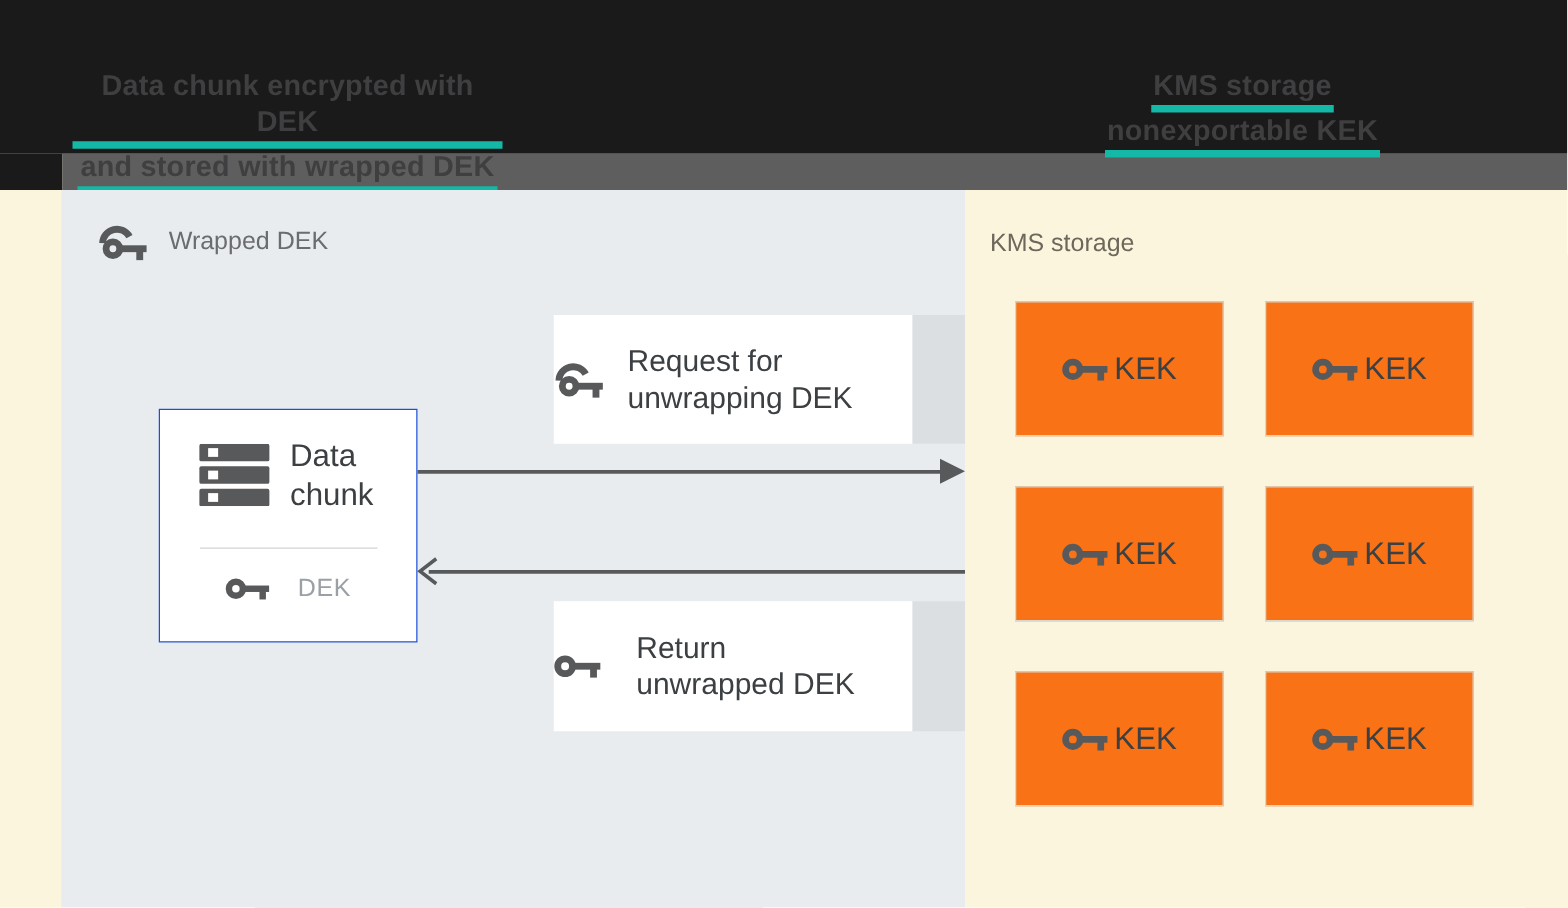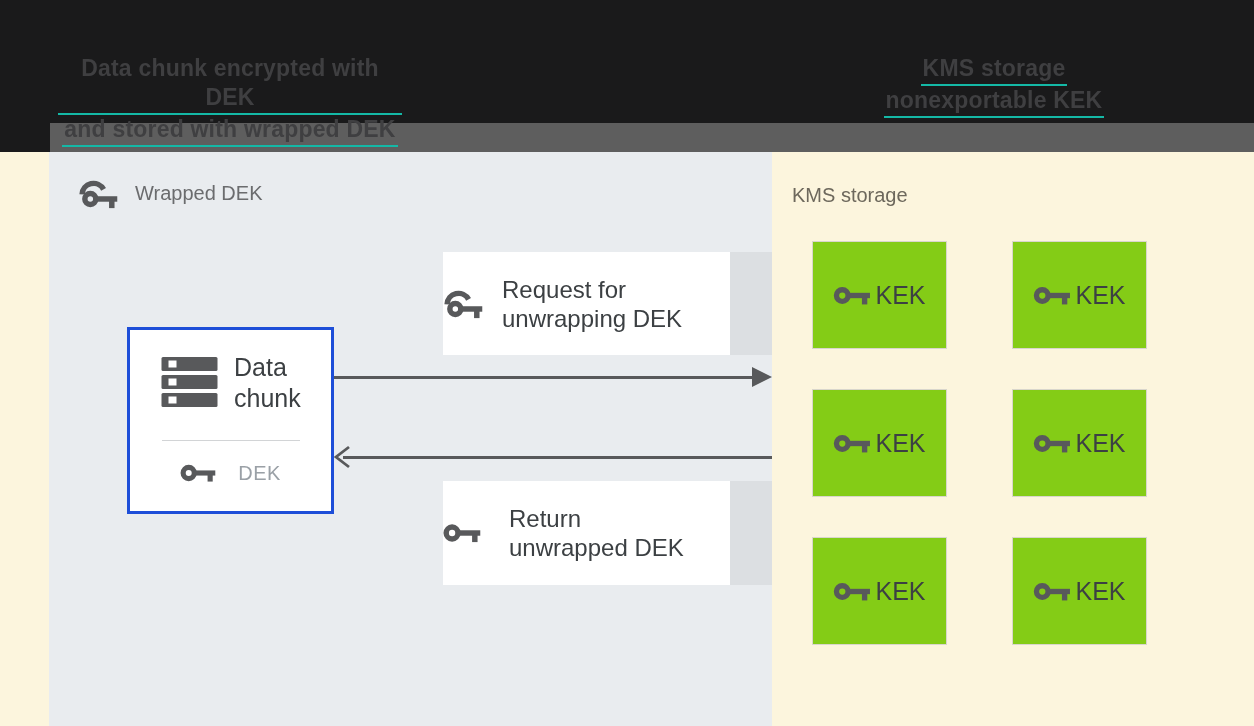--- a/index.html
+++ b/index.html
@@ -6,30 +6,30 @@
   body{width:1254px;height:726px;font-family:"Liberation Sans","DejaVu Sans",sans-serif;
        -webkit-font-smoothing:antialiased;}
   .stage{position:relative;width:1254px;height:726px;background:var(--cream,#fcf5dd);overflow:hidden;}
 
   
   .hdr-black{position:absolute;left:0;top:0;width:1254px;height:123px;background:var(--header-bg,#1a1a1b);}
   .hdr-corner{position:absolute;left:0;top:123px;width:50px;height:29px;background:var(--header-bg,#1a1a1b);}
   .hdr-band{position:absolute;left:50px;top:123px;width:1204px;height:29px;background:var(--band,#5e5e5e);}
   .caption{position:absolute;top:54px;text-align:center;font-size:23px;line-height:29px;
            color:var(--header-text,#3f3f41);font-weight:bold;letter-spacing:.2px;}
-  .caption .cap-line{display:inline-block;border-bottom:2px solid #14b8a6;padding:0 2px 1px 2px;}
+  .caption .cap-line{display:inline-block;border-bottom:6px solid #14b8a6;padding:0 2px 1px 2px;}
   .cap-left{left:58px;width:344px;}
   .cap-right{left:852px;width:284px;}
 
   
   .panel{position:absolute;left:49px;top:152px;width:723px;height:608px;background:var(--panel,#e9ecef);}
   .panel-head{position:absolute;left:29px;top:25px;display:flex;align-items:center;gap:15px;}
   .panel-title{font-size:20px;color:#6b6c6e;}
 
-  .card{position:absolute;background:#ffffff;border:3px solid #1d4ed8;box-sizing:border-box;}
+  .card{position:absolute;background:#ffffff;border:1px solid #1d4ed8;box-sizing:border-box;}
   .datachunk{left:78px;top:175px;width:207px;height:187px;}
   .dc-icon{position:absolute;left:31px;top:27px;}
   .dc-text{position:absolute;left:104px;top:22px;font-size:25px;line-height:31px;color:#3c4043;}
   .dc-divider{position:absolute;left:32px;right:31px;top:110px;border-top:1px solid #d2d4d6;}
   .dek-row{position:absolute;left:0;right:0;top:131px;display:flex;align-items:center;justify-content:center;gap:20px;}
   .dek-label{font-size:20px;color:#9aa0a6;letter-spacing:.5px;}
 
   .msgbox{position:absolute;width:287px;height:103px;background:#ffffff;display:flex;align-items:center;
           gap:17px;box-sizing:border-box;}
   .msgbox .msg-text{font-size:24px;line-height:29px;color:#3c4043;}
@@ -42,21 +42,21 @@
   .arrow-line{position:absolute;height:3px;background:var(--ink,#58595b);}
   .line-request{left:285px;top:224px;width:420px;}
   .line-return{left:294px;top:304px;width:429px;}
   .head-request{position:absolute;left:703px;top:215px;width:0;height:0;
                 border-left:20px solid var(--ink,#58595b);border-top:10px solid transparent;
                 border-bottom:10px solid transparent;}
   .head-return{position:absolute;left:283px;top:291px;}
 
   
   .kms-title{position:absolute;left:792px;top:184px;font-size:20px;color:#6d685c;}
-  .kek{position:absolute;width:135px;height:108px;background:#84cc16;border:1px solid #d9d6cc;
+  .kek{position:absolute;width:167px;height:108px;background:#f97316;border:1px solid #d9d6cc;
        box-sizing:border-box;display:flex;align-items:center;justify-content:center;gap:2px;}
   .kek-label{font-size:25px;color:#3c4043;}
   .kek-r0c0{left:812px;top:241px;} .kek-r0c1{left:1012px;top:241px;}
   .kek-r1c0{left:812px;top:389px;} .kek-r1c1{left:1012px;top:389px;}
   .kek-r2c0{left:812px;top:537px;} .kek-r2c1{left:1012px;top:537px;}
 
   svg{display:block;}
   .defs{position:absolute;width:0;height:0;overflow:hidden;}
 </style>
 </head>

